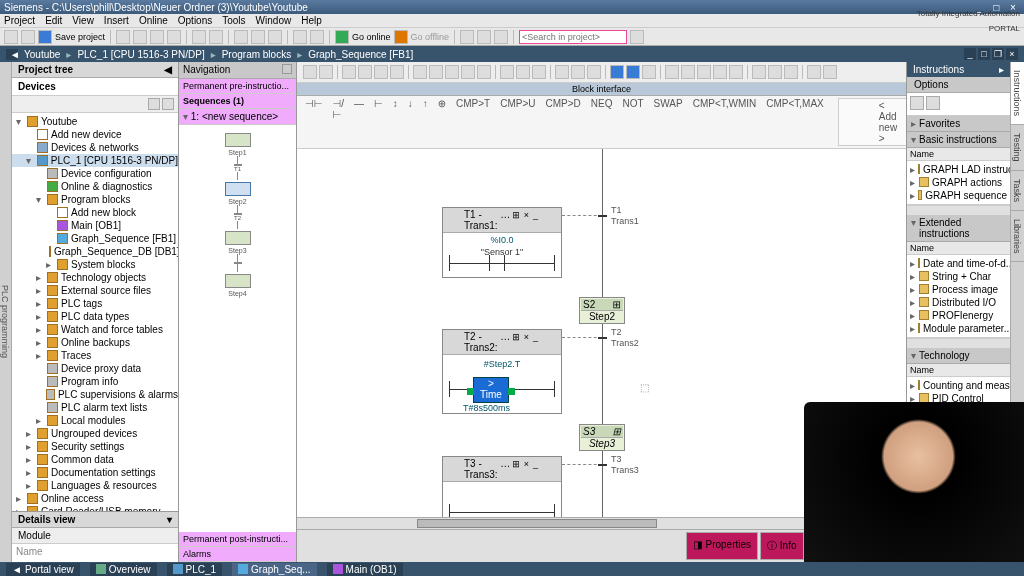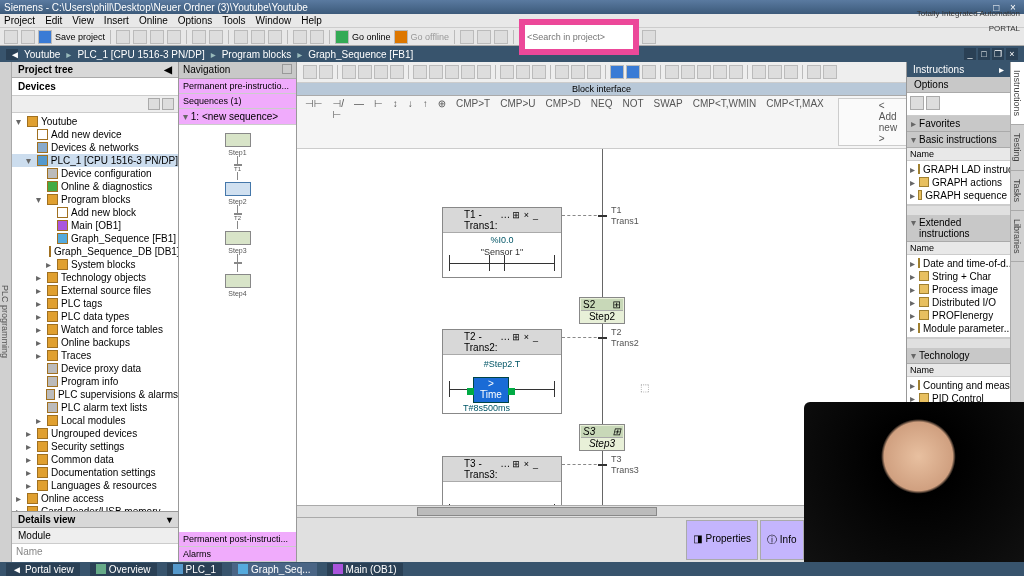--- a/index.html
+++ b/index.html
@@ -8,21 +8,21 @@
 .titlebar { background: linear-gradient(#5a7aa0,#3c5a7a); color: #fff; height: 14px; display: flex; align-items: center; padding: 0 4px; justify-content: space-between; }
 .titlebar .wincontrols span { display: inline-block; width: 14px; text-align: center; cursor: pointer; }
 
 .menubar { background: #e8e8e8; height: 14px; display: flex; align-items: center; padding: 0 4px; gap: 10px; border-bottom: 1px solid #ccc; }
 .menubar span { cursor: pointer; }
 .menubar .portal { margin-left: auto; text-align: right; color: #333; }
 
 .toolbar { background: #e8e8e8; height: 18px; display: flex; align-items: center; padding: 0 4px; gap: 3px; border-bottom: 1px solid #aaa; }
 .toolbar .tbtn { width: 14px; height: 14px; background: #ddd; border: 1px solid #bbb; cursor: pointer; display: inline-block; }
 .toolbar .sep { width: 1px; height: 14px; background: #bbb; margin: 0 2px; }
-.toolbar .search { height: 14px; width: 120px; font-size: 9px; padding: 12px 2px; border: 6px solid #ec4899; }
+.toolbar .search { height: 14px; width: 108px; font-size: 9px; padding: 0 2px; border: 1px solid #ec4899; }
 .toolbar .lbl { font-size: 9px; }
 
 .breadcrumb { background: #38546d; color: #fff; height: 16px; display: flex; align-items: center; padding: 0 6px; gap: 2px; }
 .breadcrumb .crumb { padding: 0 4px; cursor: pointer; }
 .breadcrumb .arrow { color: #9bb; }
 .breadcrumb .winbtns { margin-left: auto; display: flex; gap: 2px; }
 .breadcrumb .winbtns span { width: 12px; height: 12px; background: #2a4055; display: inline-block; text-align: center; cursor: pointer; font-size: 9px; line-height: 12px; }
 
 .main { display: flex; height: calc(576px - 14px - 14px - 18px - 16px - 14px); }
 
@@ -80,21 +80,21 @@
 .timerblk { position: absolute; top: 22px; left: 30px; width: 36px; height: 26px; background: #1a6bd6; color: #fff; font-size: 8px; text-align: center; border: 1px solid #044; }
 .timerblk .pin { position: absolute; width: 7px; height: 7px; background: #0a4; top: 10px; }
 .timerblk .pinL { left: -7px; } .timerblk .pinR { right: -7px; }
 .stepbox { position: absolute; left: 282px; width: 46px; background: #e8f0d8; border: 1px solid #888; text-align: center; padding: 1px; font-size: 9px; }
 .stephdr { background: #c8d8b8; font-size: 8px; border-bottom: 1px solid #aaa; display: flex; justify-content: space-between; padding: 0 2px; }
 .translab { position: absolute; left: 314px; font-size: 9px; color: #555; }
 .transmark { position: absolute; left: 301px; width: 9px; height: 1px; border-top: 2px solid #333; }
 .hscroll { height: 12px; background: #e0e0e0; border-top: 1px solid #aaa; position: relative; }
 .hscroll .thumb { position: absolute; left: 120px; width: 240px; top: 1px; height: 9px; background: #bbb; border: 1px solid #888; }
 .propsbar { background: #e0e0e0; border-top: 1px solid #aaa; padding: 2px; display: flex; justify-content: flex-end; gap: 2px; font-size: 9px; }
-.propsbar .pb { background: #c4b5fd; border: 1px solid #aaa; padding: 12px 6px; cursor: pointer; }
+.propsbar .pb { background: #be185d; border: 1px solid #aaa; padding: 6px 6px; cursor: pointer; }
 
 .rightpanel { width: 104px; background: #f0f0f0; border-left: 1px solid #999; display: flex; flex-direction: column; }
 .rightpanel .brd { background: #38546d; color: #fff; padding: 2px 6px; font-size: 9px; display: flex; justify-content: space-between; }
 .rightpanel .sec { background: #c8c8c8; padding: 2px 4px; border-bottom: 1px solid #aaa; font-size: 9px; cursor: pointer; display: flex; gap: 3px; }
 .rightpanel .sec .chev { color: #666; }
 .rightpanel .optbody { background: #fff; padding: 3px; border-bottom: 1px solid #ccc; }
 .rightpanel .optbody .ob { width: 14px; height: 14px; background: #ddd; border: 1px solid #aaa; display: inline-block; margin-right: 2px; }
 .rightpanel .list { background: #fff; flex-shrink: 0; padding: 2px 0; font-size: 9px; border-bottom: 1px solid #ccc; }
 .rightpanel .list .li { padding: 1px 3px; display: flex; gap: 3px; cursor: pointer; white-space: nowrap; overflow: hidden; }
 .rightpanel .list .li .chev { color: #666; width: 6px; }
@@ -370,21 +370,21 @@
 
   <div class="editor">
     <div class="edcenter">
 
       <div class="navpanel">
         <div class="hdr">
           <span>Navigation</span>
           <span><span style="display:inline-block;width:10px;height:10px;background:#ccc;border:1px solid #999;"></span></span>
         </div>
         <div class="row">Permanent pre-instructio...</div>
-        <div class="row" style="font-weight:normal;">Sequences (1)</div>
+        <div class="row" style="font-weight:bold;">Sequences (1)</div>
         <div class="row"><span style="color:#666;">▾ </span><span>1: &lt;new sequence&gt;</span></div>
         <div class="mini">
           <div class="mstep"></div>
             <div class="mlbl">Step1</div>
           <div class="mline"></div>
             <div class="mtrans"></div>
             <div class="mlbl" style="font-size:6px;">T1</div>
           <div class="mline"></div>
           <div class="mstep" style="background:#d0e0f0;border-color:#47a;"></div>
             <div class="mlbl">Step2</div>

